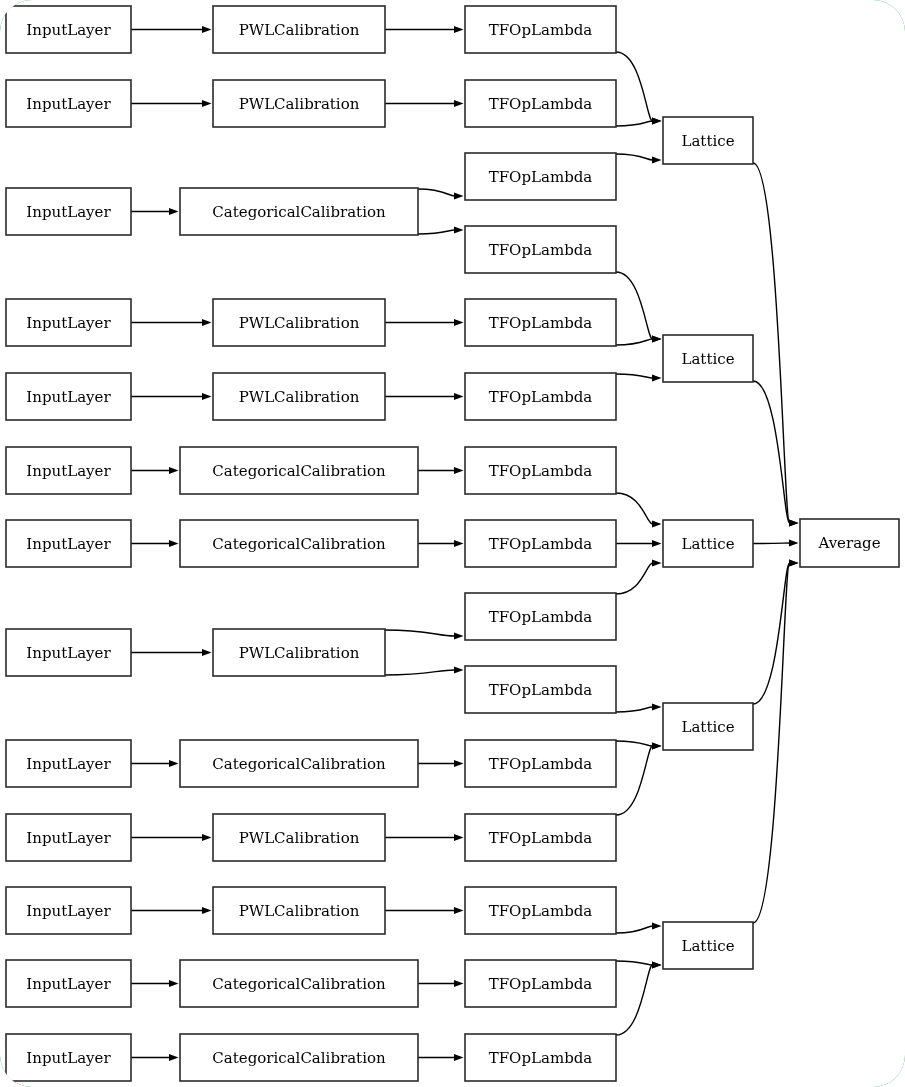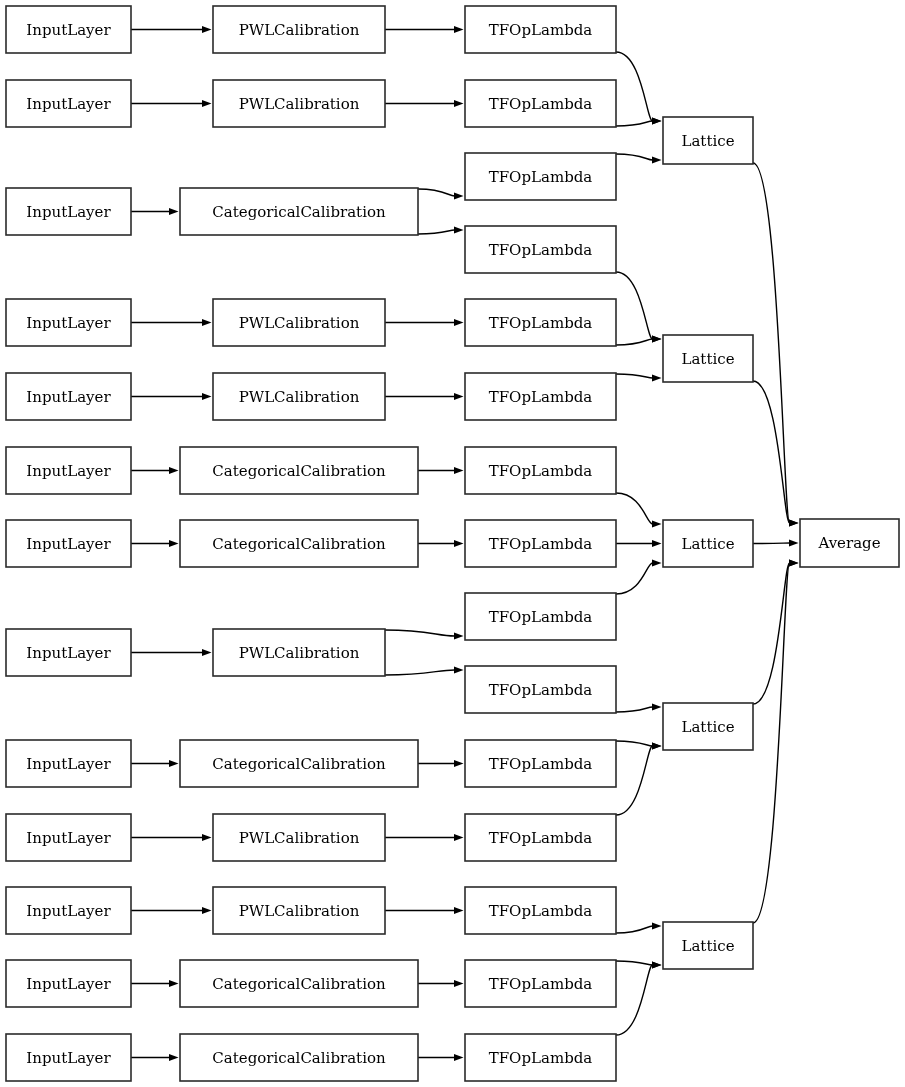--- a/index.html
+++ b/index.html
@@ -6,20 +6,21 @@
     margin: 0;
     padding: 0;
     background: #ffffff;
   }
   #canvas-wrap {
     position: relative;
     width: 905px;
     height: 1087px;
     background: #15803d;
     overflow: hidden;
+    border-radius: 32px;
   }
   svg#graph {
     display: block;
     width: 905px;
     height: 1087px;
     background: #ffffff;
   }
   .node-rect {
     fill: #ffffff;
     stroke: #2b2b2b;

